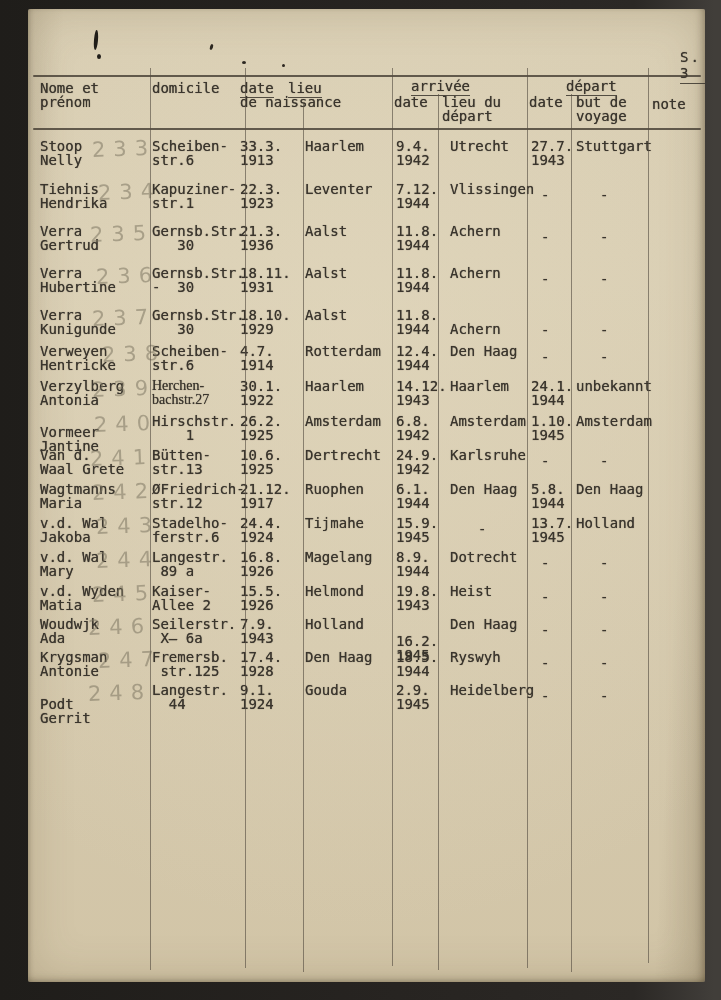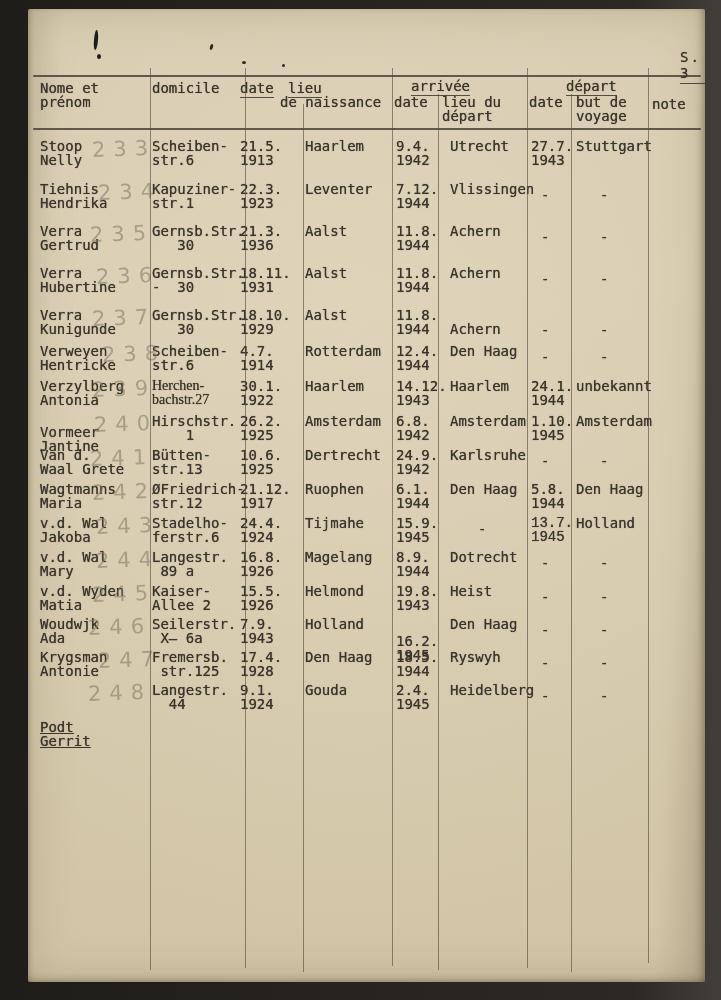--- a/index.html
+++ b/index.html
@@ -45,37 +45,37 @@
   <div class="page-label ink">S. 3</div>
 
   <div class="hline" style="left:5px;top:66px;width:668px;"></div>
   <div class="hline" style="left:5px;top:119px;width:668px;"></div>
 
   <div class="abs hdr ink" style="left:12px;top:72px;">Nome et
 prénom</div>
   <div class="abs hdr ink" style="left:124px;top:72px;">domicile</div>
   <div class="abs hdr ink" style="left:212px;top:72px;"><span class="u">date</span></div>
   <div class="abs hdr ink" style="left:260px;top:72px;"><span class="u">lieu</span></div>
-  <div class="abs hdr ink" style="left:212px;top:86px;margin-left:40px;">de naissance</div>
+  <div class="abs hdr ink" style="left:212px;top:86px;">de naissance</div>
   <div class="abs hdr ink" style="left:383px;top:70px;"><span class="u">arrivée</span></div>
   <div class="abs hdr ink" style="left:366px;top:86px;">date</div>
   <div class="abs hdr ink" style="left:414px;top:86px;">lieu du
 départ</div>
   <div class="abs hdr ink" style="left:538px;top:70px;"><span class="u">départ</span></div>
   <div class="abs hdr ink" style="left:501px;top:86px;">date</div>
   <div class="abs hdr ink" style="left:548px;top:86px;">but de
 voyage</div>
   <div class="abs hdr ink" style="left:624px;top:88px;">note</div>
 
   <div id="body-layer">
       <div class="cell ink" style="left: 12px; top: 130px;">Stoop
 Nelly</div>
       <div class="cell ink" style="left: 124px; top: 130px;">Scheiben-
 str.6</div>
-      <div class="cell ink" style="left: 212px; top: 130px;">21.5.
+      <div class="cell ink" style="left: 212px; top: 130px;">33.3.
 1913</div>
       <div class="cell ink" style="left: 277px; top: 130px;">Haarlem</div>
       <div class="cell ink" style="left: 368px; top: 130px;">9.4.
 1942</div>
       <div class="cell ink" style="left: 422px; top: 130px;">Utrecht</div>
       <div class="cell ink" style="left: 503px; top: 130px;">27.7.
 1943</div>
       <div class="cell ink" style="left: 548px; top: 130px;">Stuttgart</div>
       <div class="pencil" style="left: 64px; top: 128px;">233</div>
       <div class="cell ink" style="left: 12px; top: 173px;">Tiehnis
@@ -202,21 +202,21 @@
       <div class="cell ink" style="left: 12px; top: 507px;">v.d. Wal
 Jakoba</div>
       <div class="cell ink" style="left: 124px; top: 507px;">Stadelho-
 ferstr.6</div>
       <div class="cell ink" style="left: 212px; top: 507px;">24.4.
 1924</div>
       <div class="cell ink" style="left: 277px; top: 507px;">Tijmahe</div>
       <div class="cell ink" style="left: 368px; top: 507px;">15.9.
 1945</div>
       <div class="cell ink" style="left: 450px; top: 513px;">-</div>
-      <div class="cell ink" style="left: 503px; top: 507px; font-family: Liberation Mono, monospace;">13.7.
+      <div class="cell ink" style="left: 503px; top: 507px;">13.7.
 1945</div>
       <div class="cell ink" style="left: 548px; top: 507px;">Holland</div>
       <div class="pencil" style="left: 68px; top: 505px;">243</div>
       <div class="cell ink" style="left: 12px; top: 541px;">v.d. Wal
 Mary</div>
       <div class="cell ink" style="left: 124px; top: 541px;">Langestr.
  89 a</div>
       <div class="cell ink" style="left: 212px; top: 541px;">16.8.
 1926</div>
       <div class="cell ink" style="left: 277px; top: 541px;">Magelang</div>
@@ -258,28 +258,28 @@
  str.125</div>
       <div class="cell ink" style="left: 212px; top: 641px;">17.4.
 1928</div>
       <div class="cell ink" style="left: 277px; top: 641px;">Den Haag</div>
       <div class="cell ink" style="left: 368px; top: 641px;">18.5.
 1944</div>
       <div class="cell ink" style="left: 422px; top: 641px;">Ryswyh</div>
       <div class="cell ink" style="left: 513px; top: 647px;">-</div>
       <div class="cell ink" style="left: 572px; top: 647px;">-</div>
       <div class="pencil" style="left: 70px; top: 639px;">247</div>
-      <div class="cell ink" style="left: 12px; top: 711px; text-decoration: underline;">Podt
+      <div class="cell ink" style="left: 12px; top: 688px;">Podt
 Gerrit</div>
       <div class="cell ink" style="left: 124px; top: 674px;">Langestr.
   44</div>
       <div class="cell ink" style="left: 212px; top: 674px;">9.1.
 1924</div>
       <div class="cell ink" style="left: 277px; top: 674px;">Gouda</div>
-      <div class="cell ink" style="left: 368px; top: 674px;">2.4.
+      <div class="cell ink" style="left: 368px; top: 674px;">2.9.
 1945</div>
       <div class="cell ink" style="left: 422px; top: 674px;">Heidelberg</div>
       <div class="cell ink" style="left: 513px; top: 680px;">-</div>
       <div class="cell ink" style="left: 572px; top: 680px;">-</div>
       <div class="pencil" style="left: 60px; top: 672px;">248</div>
     </div>
 
   <div id="rule-layer">
       <div class="vline" style="left: 122px; top: 59px; height: 902px;"></div>
       <div class="vline" style="left: 217px; top: 59px; height: 900px;"></div>

